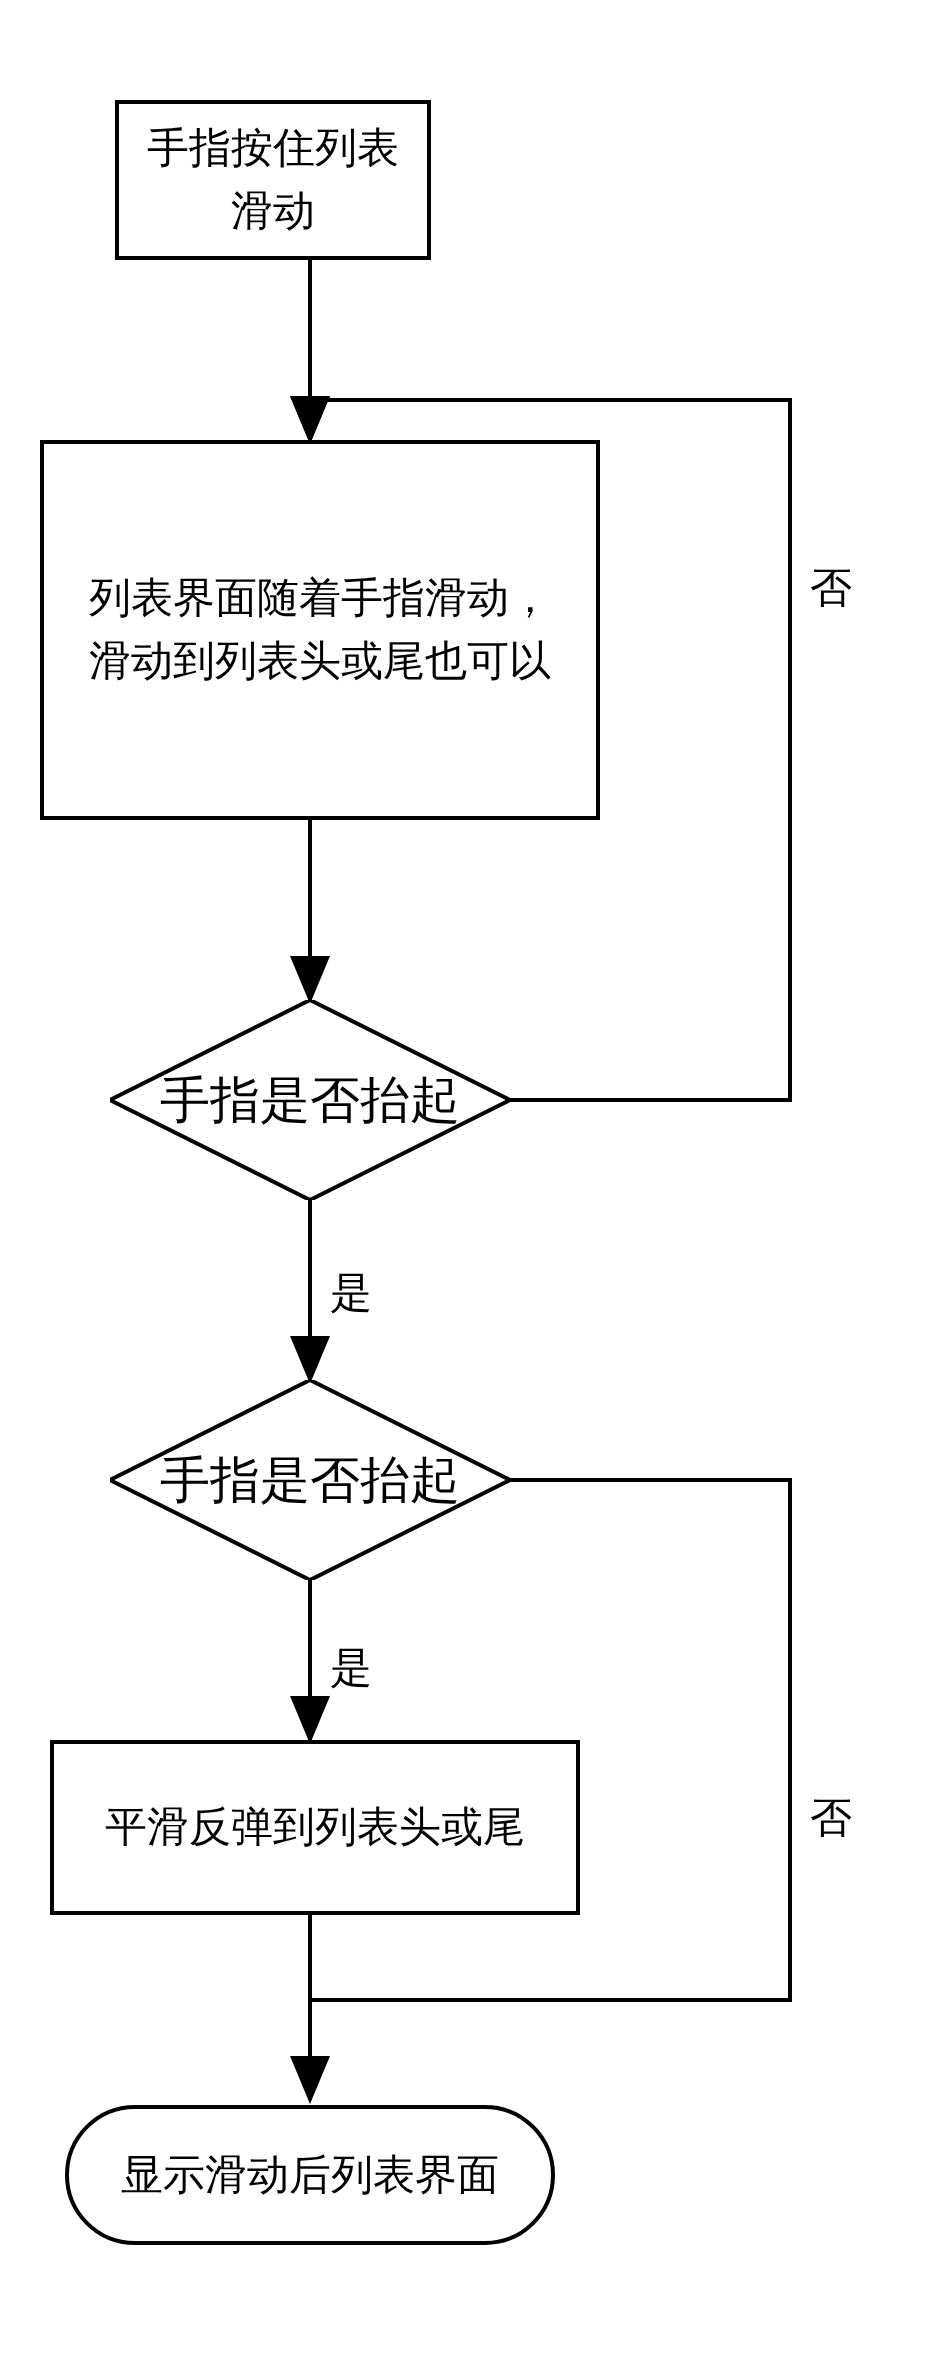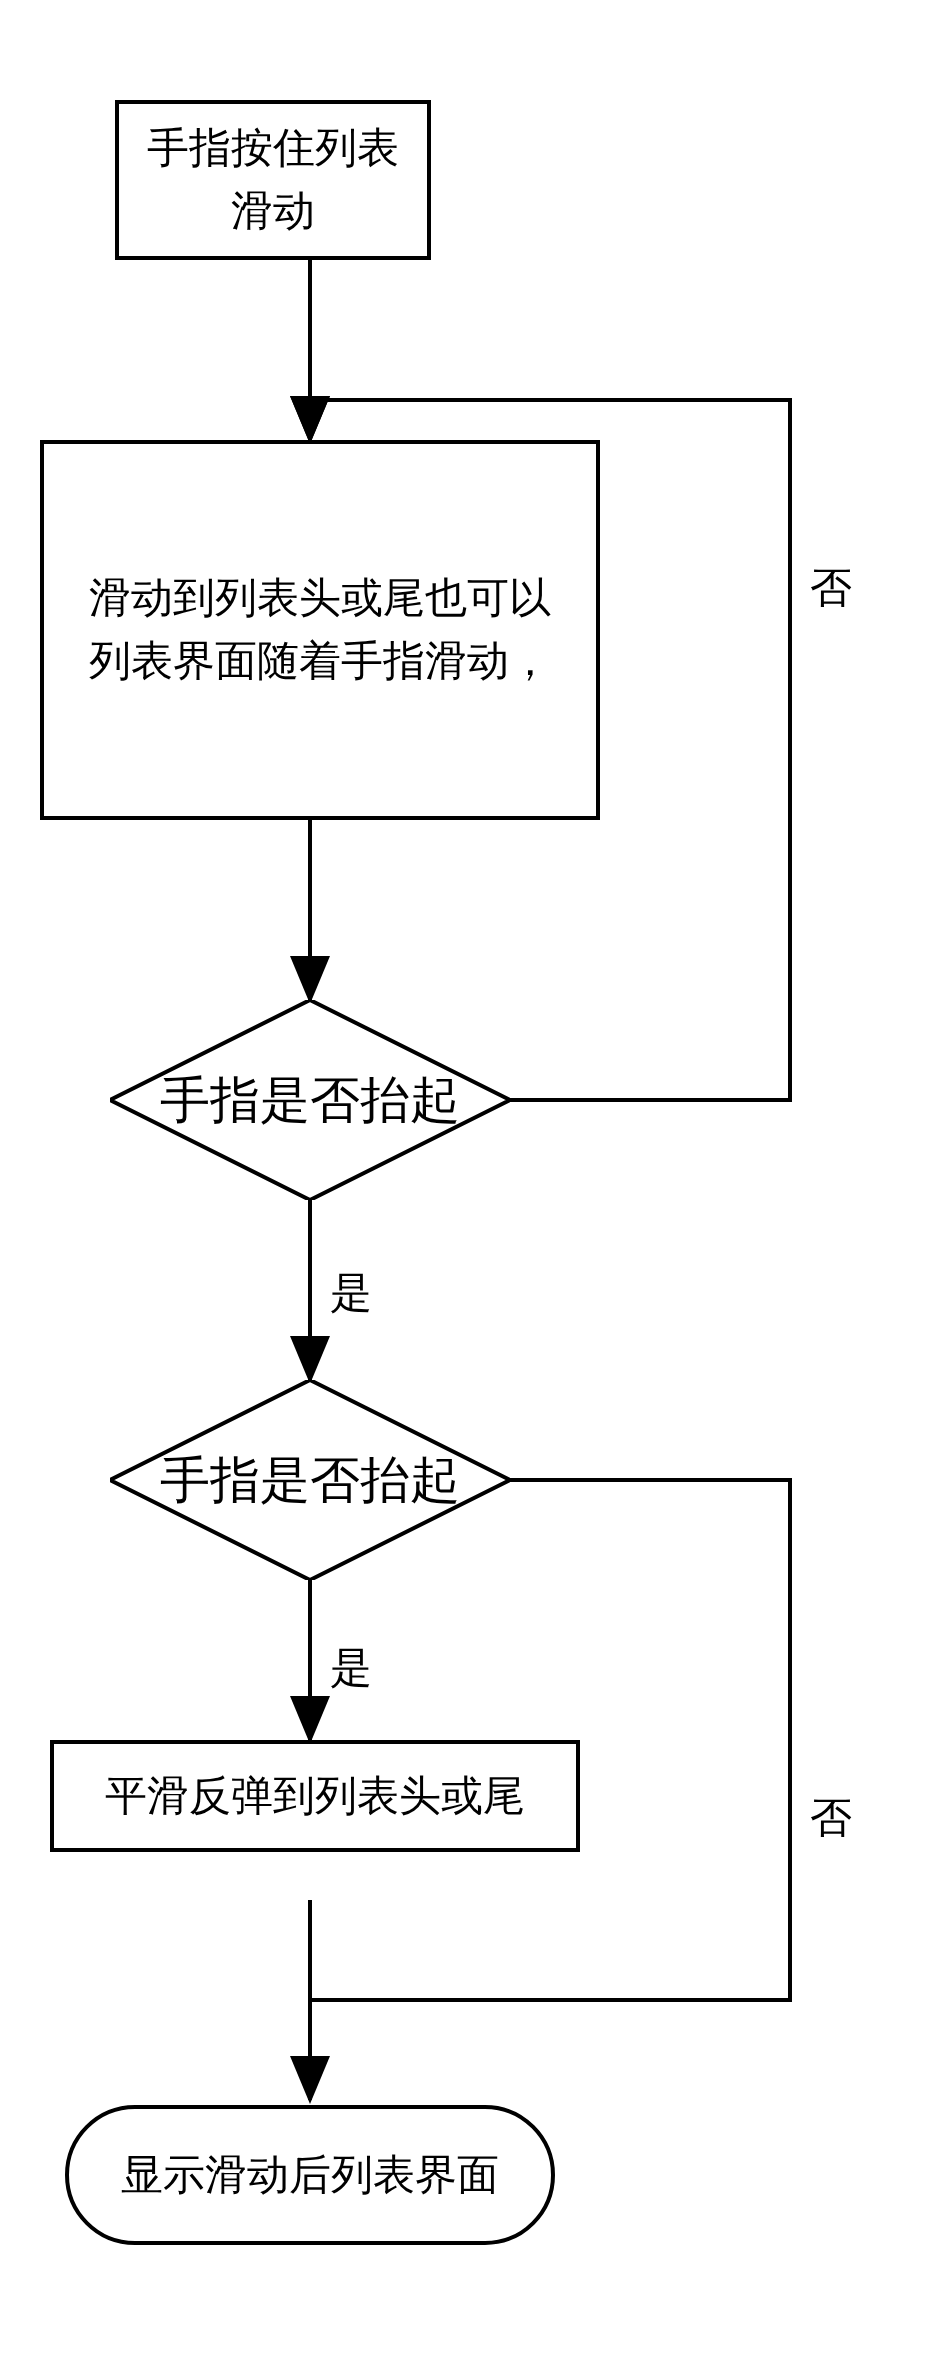--- a/index.html
+++ b/index.html
@@ -73,40 +73,40 @@
 
   <line x1="310" y1="1900" x2="310" y2="2100" stroke="#000" stroke-width="4" marker-end="url(#arrowhead)"></line>
 </svg>
 
 <div class="box" style="left:115px; top:100px; width:316px; height:160px;">
   <span>手指按住列表滑动</span>
 </div>
 
 <div class="box" style="left:40px; top:440px; width:560px; height:380px;">
   <div>
+    <div>列表界面随着手指滑动，</div>
     <div>滑动到列表头或尾也可以</div>
-    <div>列表界面随着手指滑动，</div>
   </div>
 </div>
 
 <div class="diamond-wrap" style="left:110px; top:1000px; width:400px; height:200px;">
   <svg class="diamond" viewBox="0 0 400 200">
     <polygon points="200,0 400,100 200,200 0,100" fill="#fff" stroke="#000" stroke-width="4"></polygon>
   </svg>
   <div class="diamond-text">手指是否抬起</div>
 </div>
 
 <div class="diamond-wrap" style="left:110px; top:1380px; width:400px; height:200px;">
   <svg class="diamond" viewBox="0 0 400 200">
     <polygon points="200,0 400,100 200,200 0,100" fill="#fff" stroke="#000" stroke-width="4"></polygon>
   </svg>
   <div class="diamond-text">手指是否抬起</div>
 </div>
 
-<div class="box" style="left:50px; top:1740px; width:530px; height:112px;">
+<div class="box" style="left:50px; top:1740px; width:530px; height:175px;">
   <span>平滑反弹到列表头或尾</span>
 </div>
 
 <div class="box rounded" style="left:65px; top:2105px; width:490px; height:140px;text-align:right;">
   <span>显示滑动后列表界面</span>
 </div>
 
 <div class="label" style="left:810px; top:560px;">否</div>
 <div class="label" style="left:330px; top:1265px;">是</div>
 <div class="label" style="left:330px; top:1640px;">是</div>

